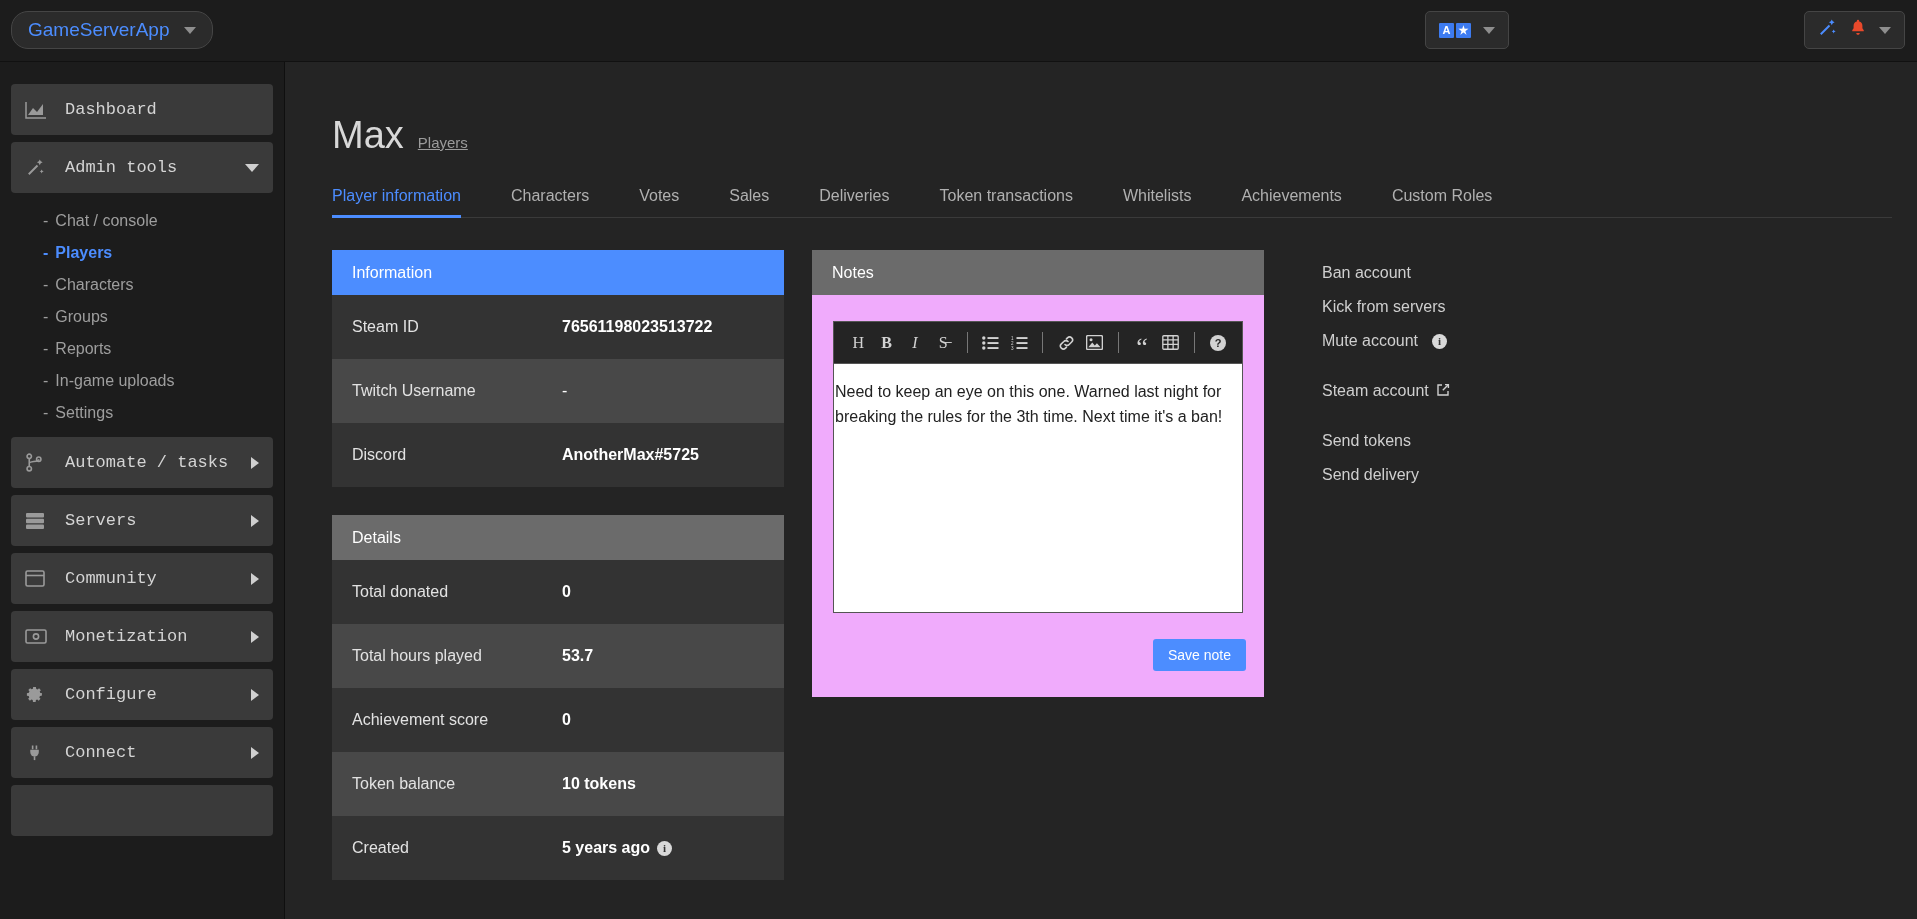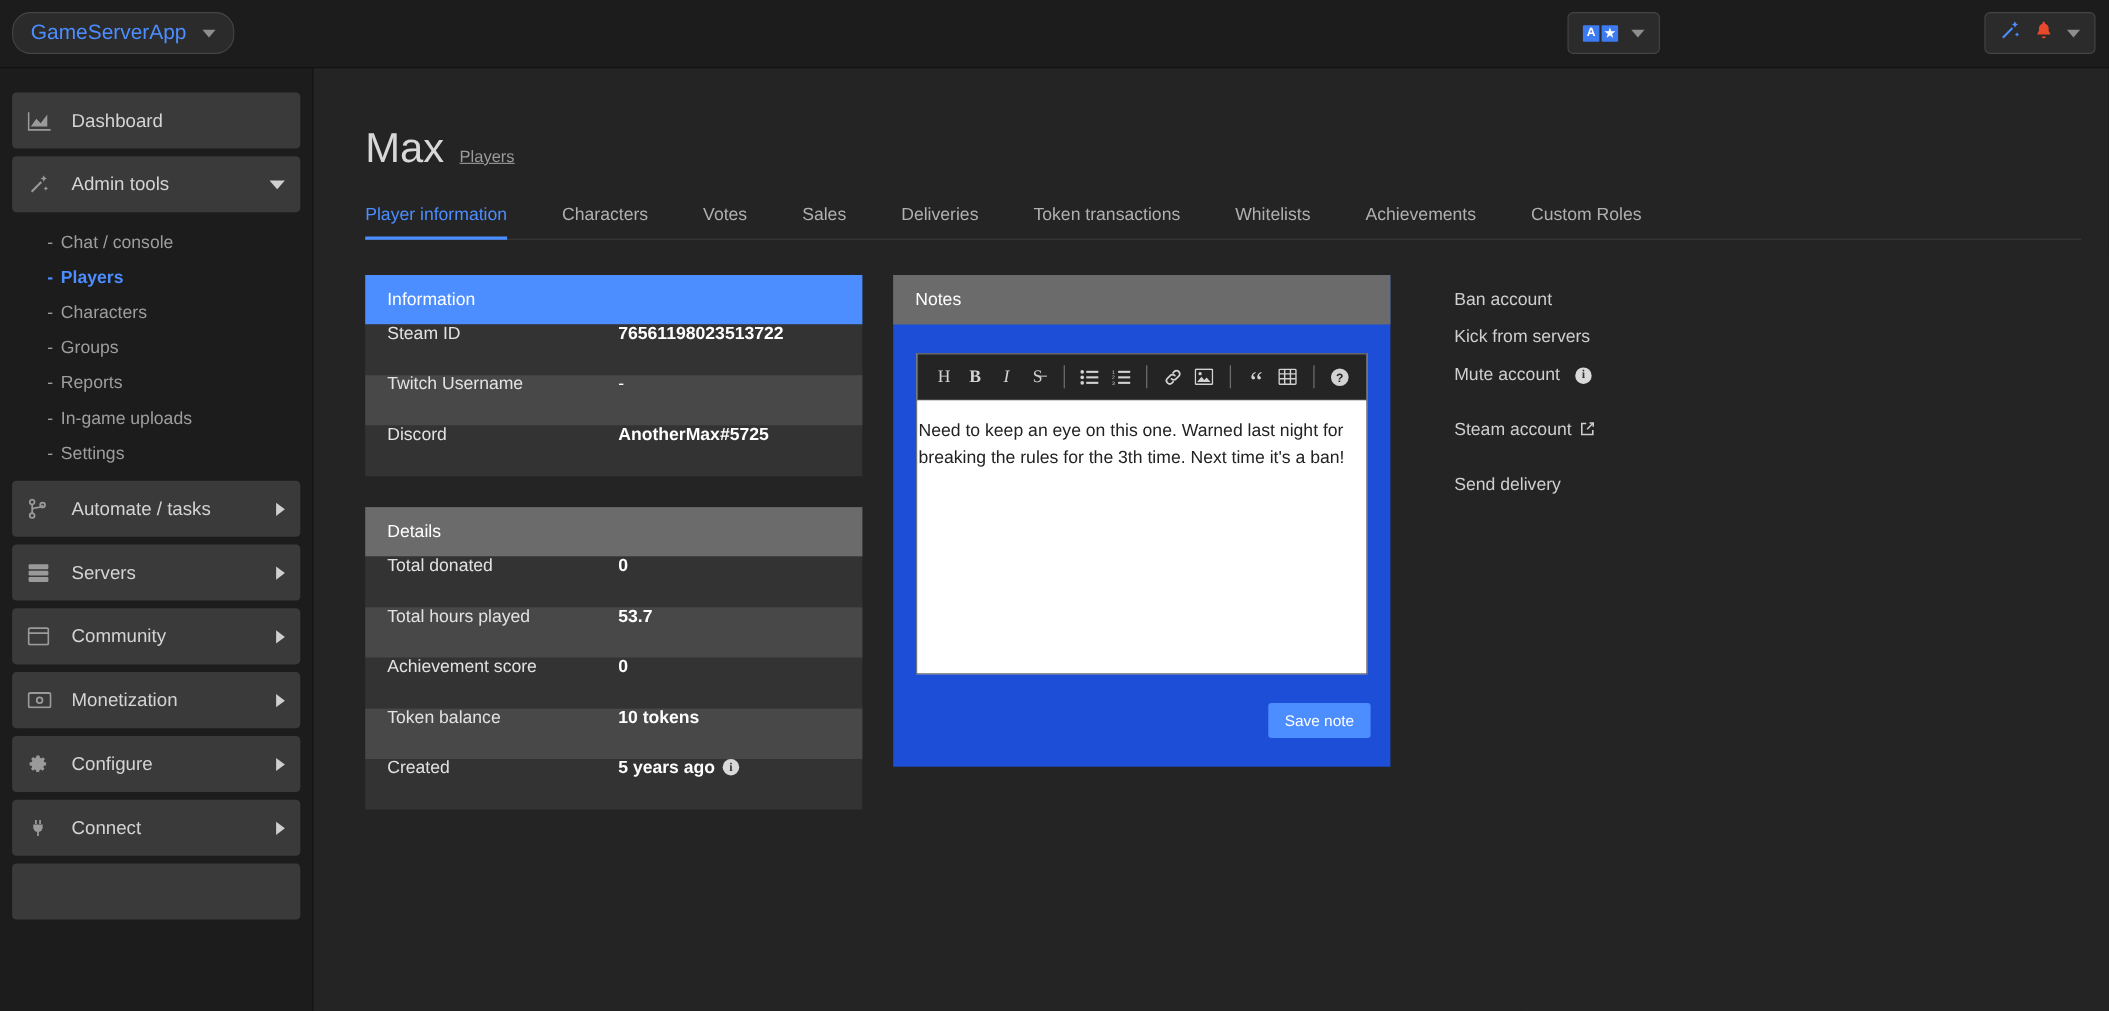--- a/index.html
+++ b/index.html
@@ -61,21 +61,21 @@
     display: flex; align-items: center;
     padding: 0 14px;
     color: #d4d4d4; font-size: 17px;
     cursor: pointer;
   }
   .nav-item .ic {
     width: 28px; margin-right: 12px;
     display: flex; align-items: center; justify-content: flex-start;
     color: #9a9a9a;
   }
-  .nav-item .lbl { flex: 1; }
+  .nav-item .lbl { flex: 1; font-family: Liberation Mono, monospace; }
   .arrow-right {
     width: 0; height: 0;
     border-top: 6px solid transparent; border-bottom: 6px solid transparent;
     border-left: 8px solid #cfcfcf;
   }
   .arrow-down {
     width: 0; height: 0;
     border-left: 7px solid transparent; border-right: 7px solid transparent;
     border-top: 8px solid #cfcfcf;
   }
@@ -124,39 +124,39 @@
   
   .col-left { width: 452px; }
   .panel { width: 452px; margin-bottom: 28px; }
   .panel-head {
     height: 45px; display: flex; align-items: center;
     padding: 0 20px; font-size: 16px; color: #fff;
   }
   .panel-head.blue { background: #4c8dff; }
   .panel-head.grey { background: #6b6b6b; }
   .row {
-    height: 46px; display: flex; 
+    height: 64px; display: flex; align-items: center;
     padding: 0 20px; font-size: 16px;
   }
   .row.odd  { background: #333333; }
   .row.even { background: #484848; }
   .row .k { width: 210px; color: #e2e2e2; }
   .row .v { color: #ffffff; font-weight: bold; }
   .row .v.plain { font-weight: normal; }
   .info-dot {
     display: inline-flex; align-items: center; justify-content: center;
     width: 15px; height: 15px; border-radius: 50%;
     background: #d9d9d9; color: #333; font-size: 11px; font-weight: bold;
     margin-left: 7px; font-family: "Liberation Serif", serif;
     vertical-align: middle;
   }
 
   
   .col-notes { width: 452px; margin-left: 28px; }
-  .notes-card { width: 452px; background: #1d4ed8; }
+  .notes-card { width: 452px; background: #f0abfc; }
   .notes-body { padding: 26px 21px 0 21px; }
   .editor {
     border: 1px solid #555; background: #fff;
   }
   .editor-toolbar {
     background: #242424; height: 42px;
     display: flex; align-items: center; gap: 0;
     padding: 0 10px; border-bottom: 1px solid #555;
   }
   .tbtn {
@@ -505,18 +505,21 @@
             <path d="M6 2H2v10h10V8"></path>
               <path d="M9 1.6h3.4V5"></path>
               <path d="M12.2 1.8L6.8 7.2"></path>
           </svg>
         </span>
       </div>
 
       <div class="act-gap"></div>
 
       <div class="act">
+        <span>Send tokens</span>
+      </div>
+      <div class="act">
         <span>Send delivery</span>
       </div>
     </div>
 
   </div>
 </div>
 
 </body></html>

